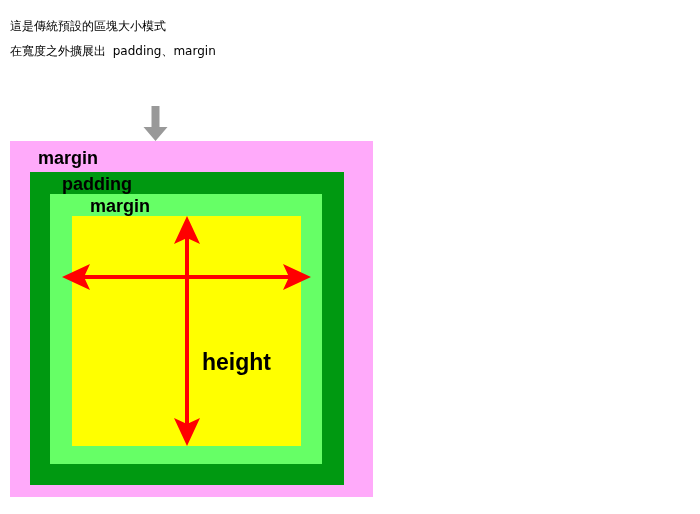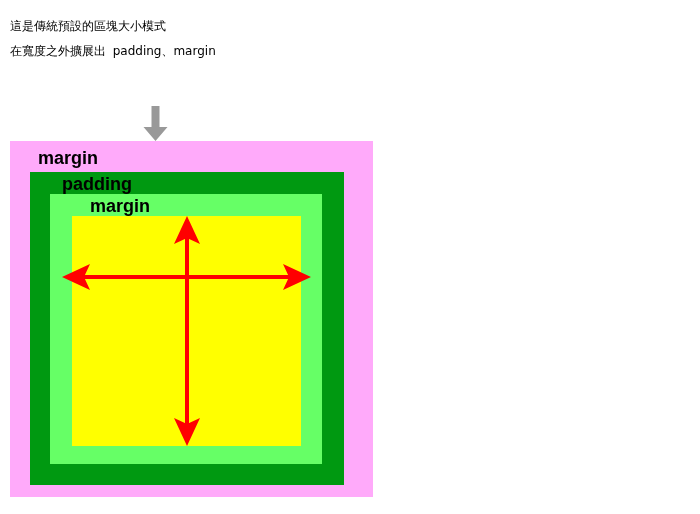--- a/index.html
+++ b/index.html
@@ -127,20 +127,21 @@
         <polygon points="301,136 273,123 279,136 273,149" fill="#ff0000"></polygon>
       </g>
 
       <g>
         <line x1="177" y1="95" x2="177" y2="285" stroke="#ff0000" stroke-width="4"></line>
         <polygon points="177,75 164,103 177,97 190,103" fill="#ff0000"></polygon>
         <polygon points="177,305 164,277 177,283 190,277" fill="#ff0000"></polygon>
       </g>
     </svg>
 
+    <span class="dim-label" id="left-label-height">height</span>
   </div>
 
 </div>
 
 <div class="panel" id="panel-right">
 
   
 
   
 

